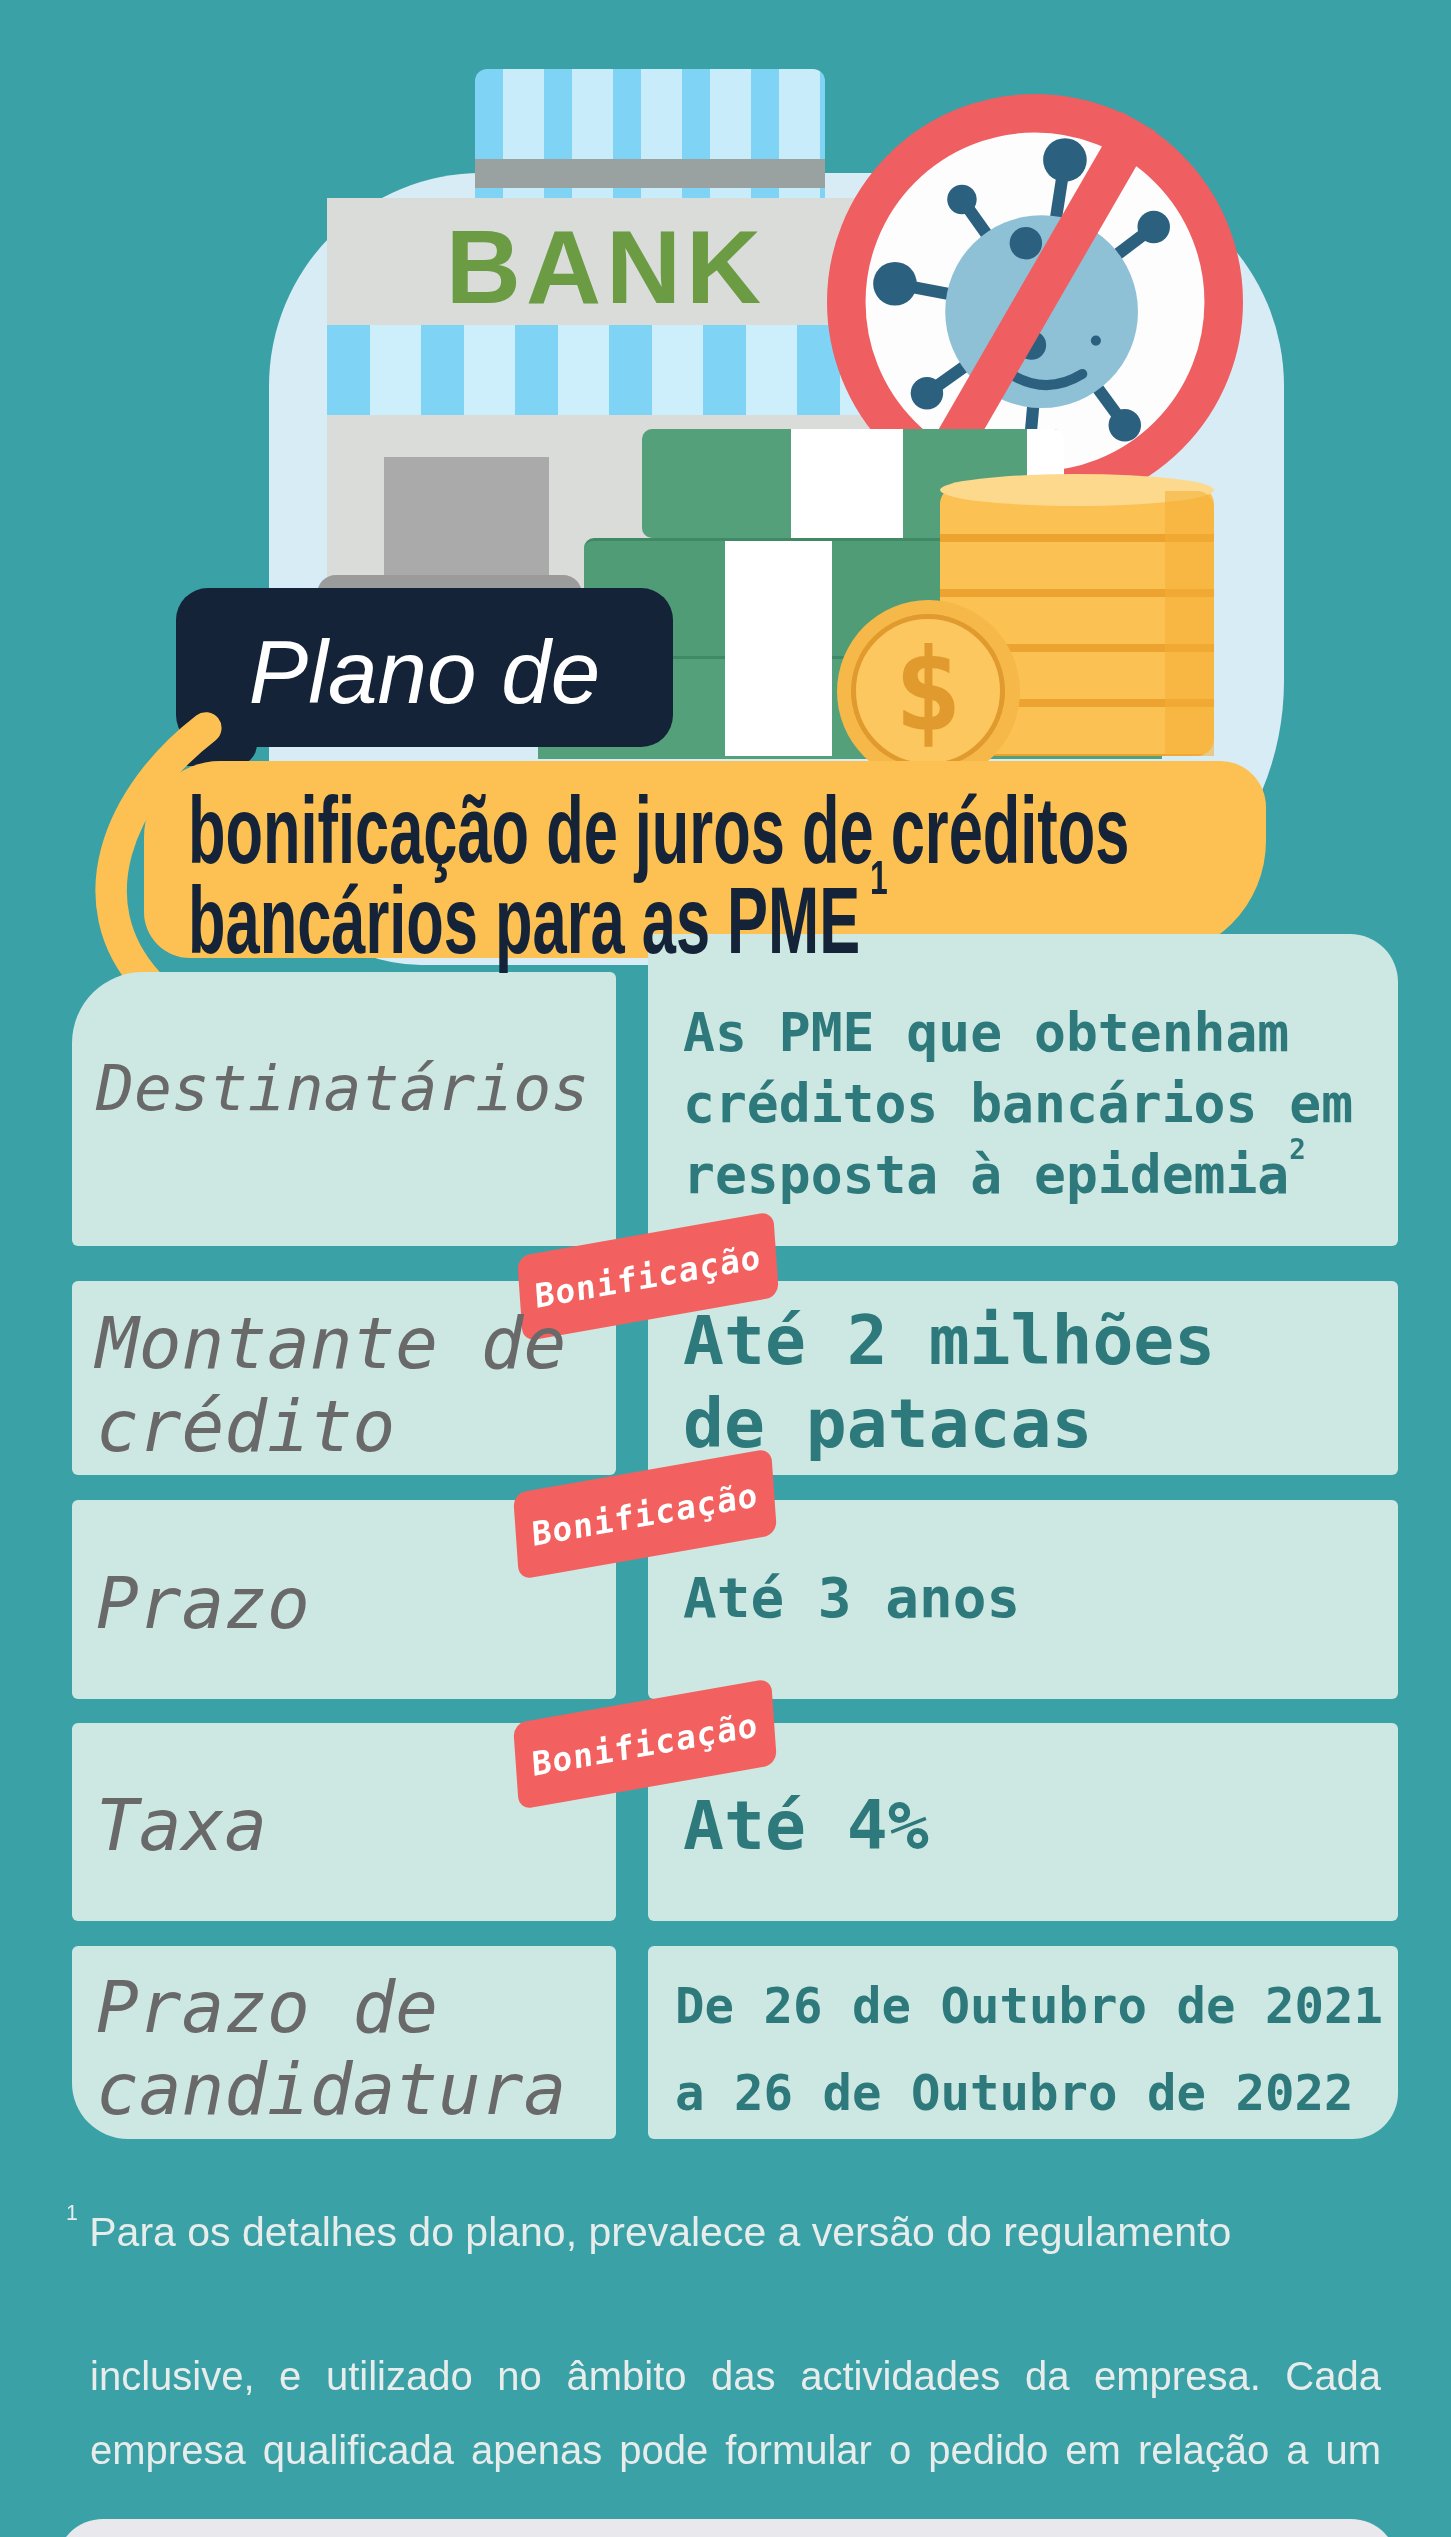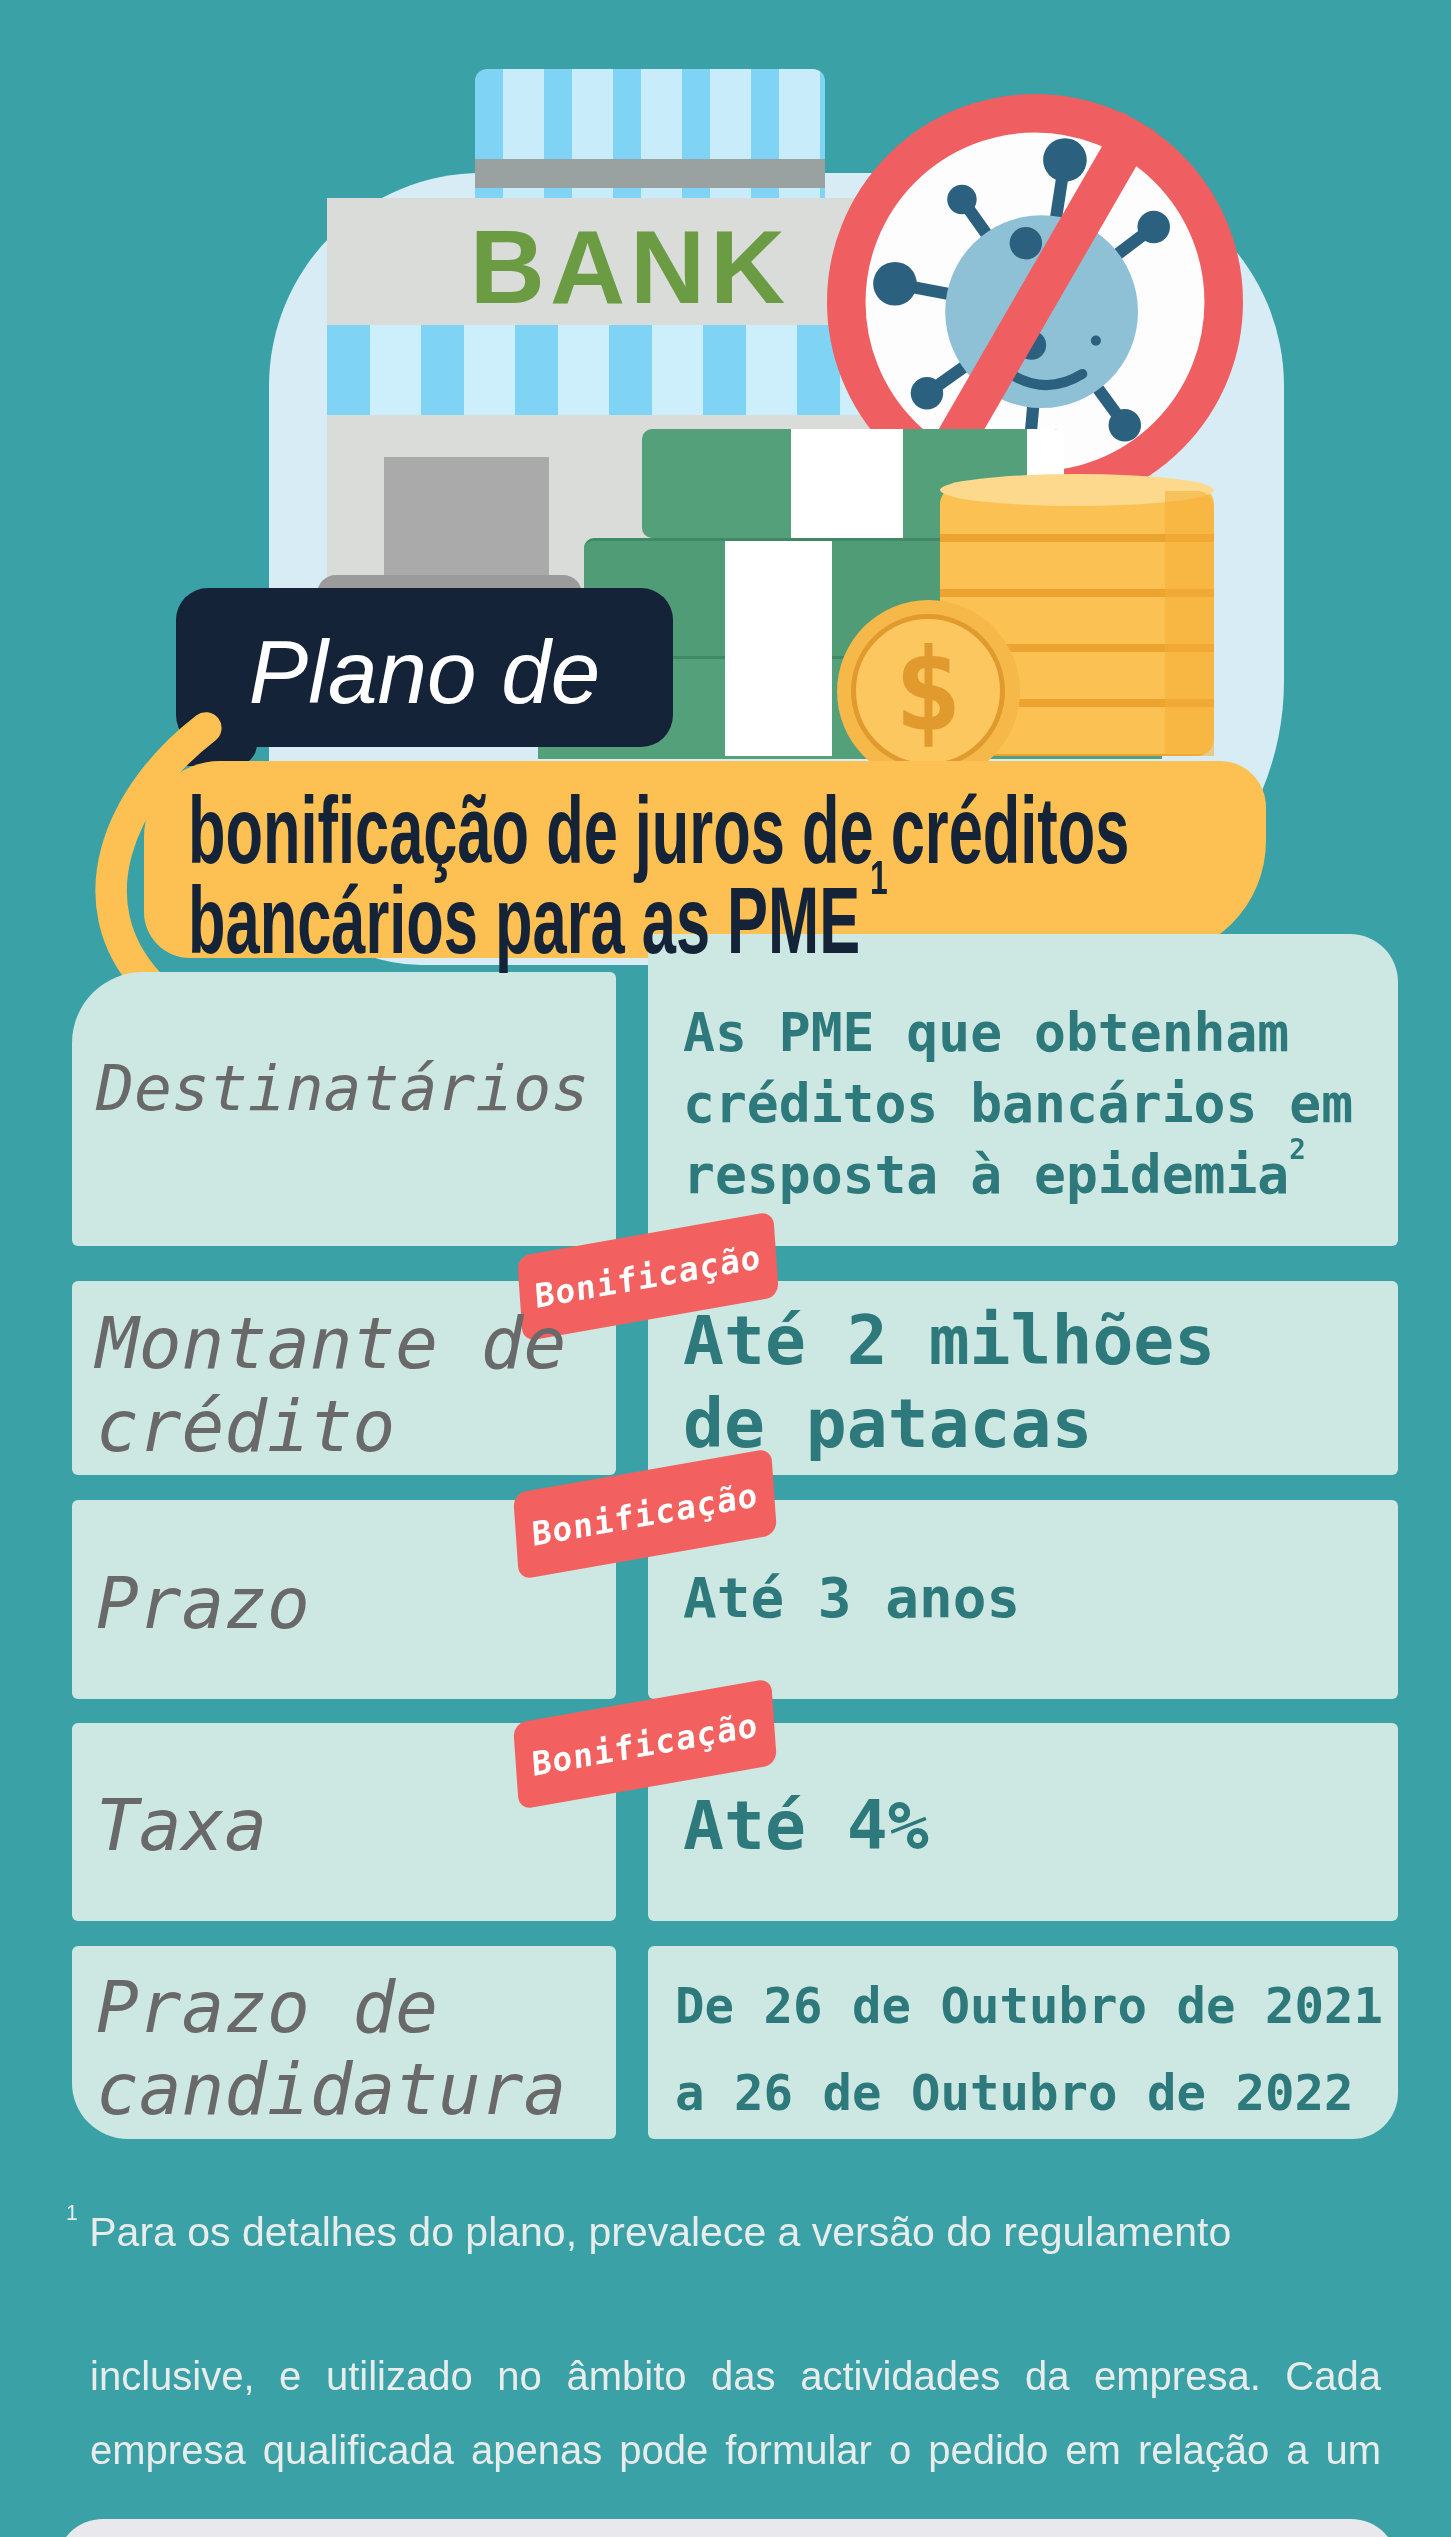--- a/index.html
+++ b/index.html
@@ -26,21 +26,21 @@
 <div class="abs" style="left:0;top:0;width:1452px;height:1269px;">
 
   <div class="abs" style="left:269px;top:173px;width:1015px;height:792px;background:#d8ecf5;border-radius:213px 213px 284px 152px;z-index:1;"></div>
 
   <div class="abs stripes-sm" style="left:475px;top:69px;width:350px;height:543px;border-radius:12px 12px 0 0;z-index:2;"></div>
   <div class="abs" style="left:475px;top:159px;width:350px;height:29px;background:#99a1a1;z-index:3;"></div>
   <div class="abs" style="left:683px;top:281px;width:142px;height:45px;background:#8d9799;z-index:3;"></div>
   <div class="abs" style="left:683px;top:408px;width:142px;height:44px;background:#5d686a;z-index:3;"></div>
 
   <div class="abs" style="left:327px;top:198px;width:558px;height:415px;background:#dadcd9;z-index:4;"></div>
-  <div class="abs" style="left:327px;top:215px;width:558px;text-align:center;z-index:5;font-weight:bold;font-size:104px;line-height:1;letter-spacing:5px;color:#6b9c44;padding-left:24px;">BANK</div>
+  <div class="abs" style="left:327px;top:215px;width:558px;text-align:center;z-index:5;font-weight:bold;font-size:104px;line-height:1;letter-spacing:5px;color:#6b9c44;">BANK</div>
   <div class="abs stripes-lg" style="left:327px;top:325px;width:558px;height:90px;z-index:5;"></div>
   <div class="abs" style="left:384px;top:457px;width:165px;height:124px;background:#a9aaa9;z-index:5;"></div>
   <div class="abs" style="left:317px;top:575px;width:265px;height:39px;background:#9a9b9a;border-radius:19px;z-index:5;"></div>
 
   <svg class="abs" style="left:827px;top:94px;z-index:6;" width="416" height="416" viewBox="0 0 820 820">
     <circle cx="410" cy="410" r="372" fill="#fdfdfd" stroke="#ef5e61" stroke-width="76"></circle>
     <g stroke="#2b607f" stroke-width="24">
       <line x1="423" y1="429" x2="469" y2="130"></line>
       <line x1="423" y1="429" x2="266" y2="208"></line>
       <line x1="423" y1="429" x2="134" y2="374"></line>

